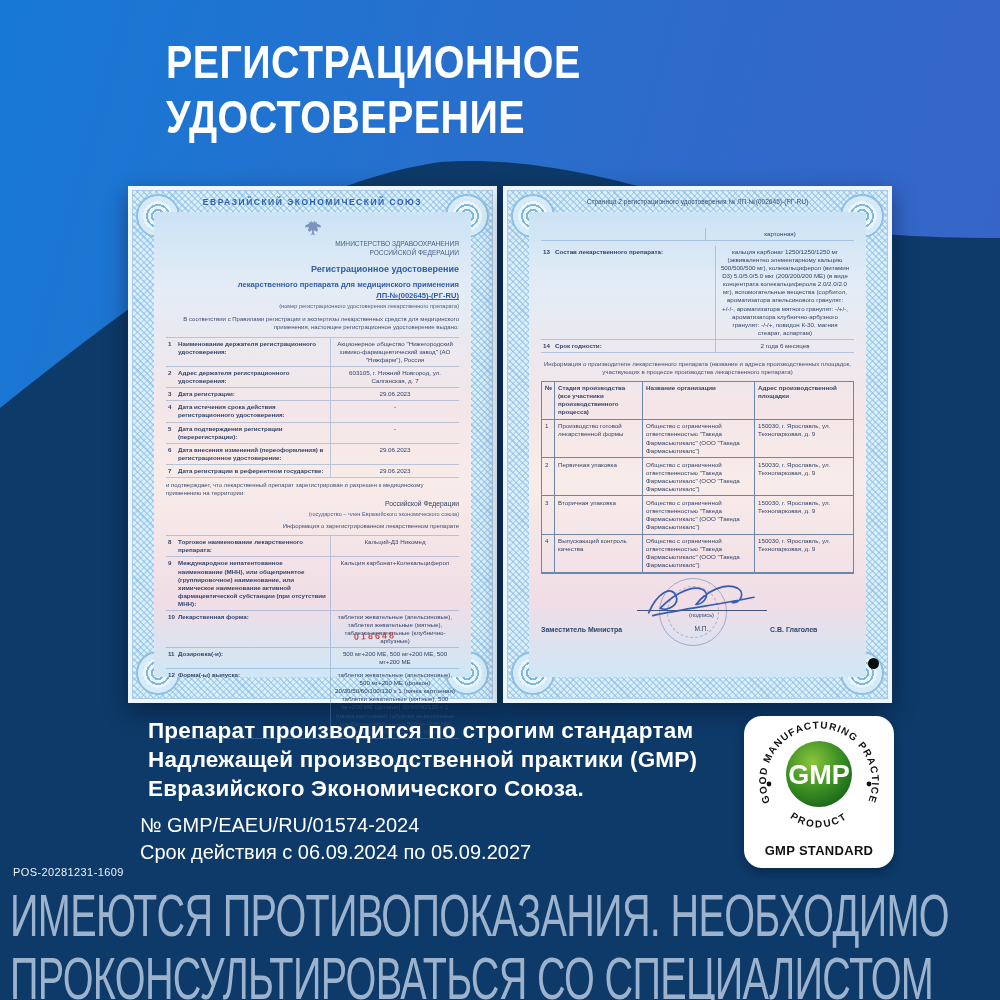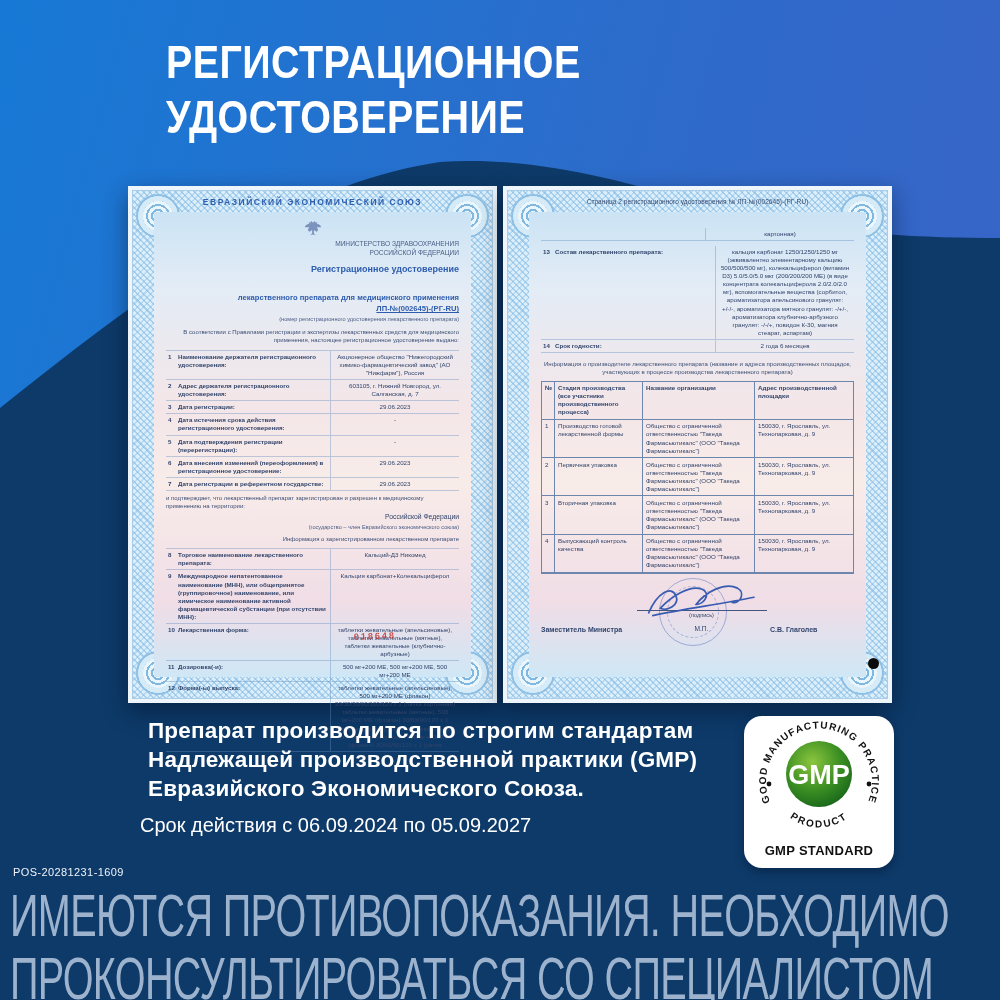--- a/index.html
+++ b/index.html
@@ -30,21 +30,21 @@
     background:linear-gradient(180deg,#cbe3f4 0%,#e3ecf6 16%,#f4e6e8 42%,#f8ece9 58%,#f0dde6 84%,#cfe7f6 100%);
     color:#31446b;font-size:6.2px;line-height:1.3;}
   .eaeu-band{position:absolute;left:0;right:0;top:11px;text-align:center;font-size:8.5px;
     font-weight:bold;letter-spacing:1.5px;color:#2f5fae;}
   .p2-head{position:absolute;left:0;right:0;top:12px;text-align:center;font-size:6.6px;color:#3c4f74;}
 
   .center{text-align:right;}
   .eagle{display:block;margin:6px auto 2px auto;}
   .ministry{font-size:6.6px;color:#4a5d85;line-height:1.35;}
   .doc-title{font-size:9px;font-weight:bold;color:#2d5cae;margin-top:6px;}
-  .doc-sub{font-size:7.6px;font-weight:bold;color:#2d5cae;margin-top:18px;}
+  .doc-sub{font-size:7.6px;font-weight:bold;color:#2d5cae;margin-top:5px;}
   .reg-num{font-size:7.6px;font-weight:bold;color:#2d5cae;text-decoration:underline;margin-top:1px;}
   .cap{font-size:5.6px;color:#4a5d85;margin-top:2px;}
   .intro{font-size:6px;color:#3c4f74;margin-top:6px;}
 
   .rows{margin-top:5px;border-top:1px solid rgba(100,140,190,.4);}
   .crow{display:grid;grid-template-columns:12px 152px 1fr;border-bottom:1px solid rgba(100,140,190,.4);}
   .cnum{font-weight:bold;padding:2px 0 2px 2px;}
   .clab{font-weight:bold;padding:2px 4px 2px 0;}
   .cval{padding:2px 4px;text-align:center;border-left:1px solid rgba(100,140,190,.4);position:relative;}
   .midtext{margin-top:4px;font-size:6px;color:#3c4f74;}
@@ -271,20 +271,21 @@
           </div>
           <div class="sig-name">С.В. Глаголев</div>
         </div>
       </div>
     </div>
     <div class="punch-hole"></div>
   </div>
 
   <div class="gmp-par">Препарат производится по строгим стандартам Надлежащей производственной практики (GMP) Евразийского Экономического Союза.</div>
   <div class="gmp-num">
+    <div>№ GMP/EAEU/RU/01574-2024</div>
     <div>Срок действия с 06.09.2024 по 05.09.2027</div>
   </div>
 
   <div class="gmp-badge">
     <svg width="150" height="120" viewBox="0 0 150 120">
       <defs>
         <path id="arcTop" d="M26.2,86.2 A53,53 0 1 1 123.8,86.2"></path>
         <path id="arcBot" d="M36.8,92.5 A48,48 0 0 0 113.2,92.5"></path>
         <radialGradient id="sphere" cx="40%" cy="32%" r="75%">
           <stop offset="0%" stop-color="#8dc63f"></stop>

